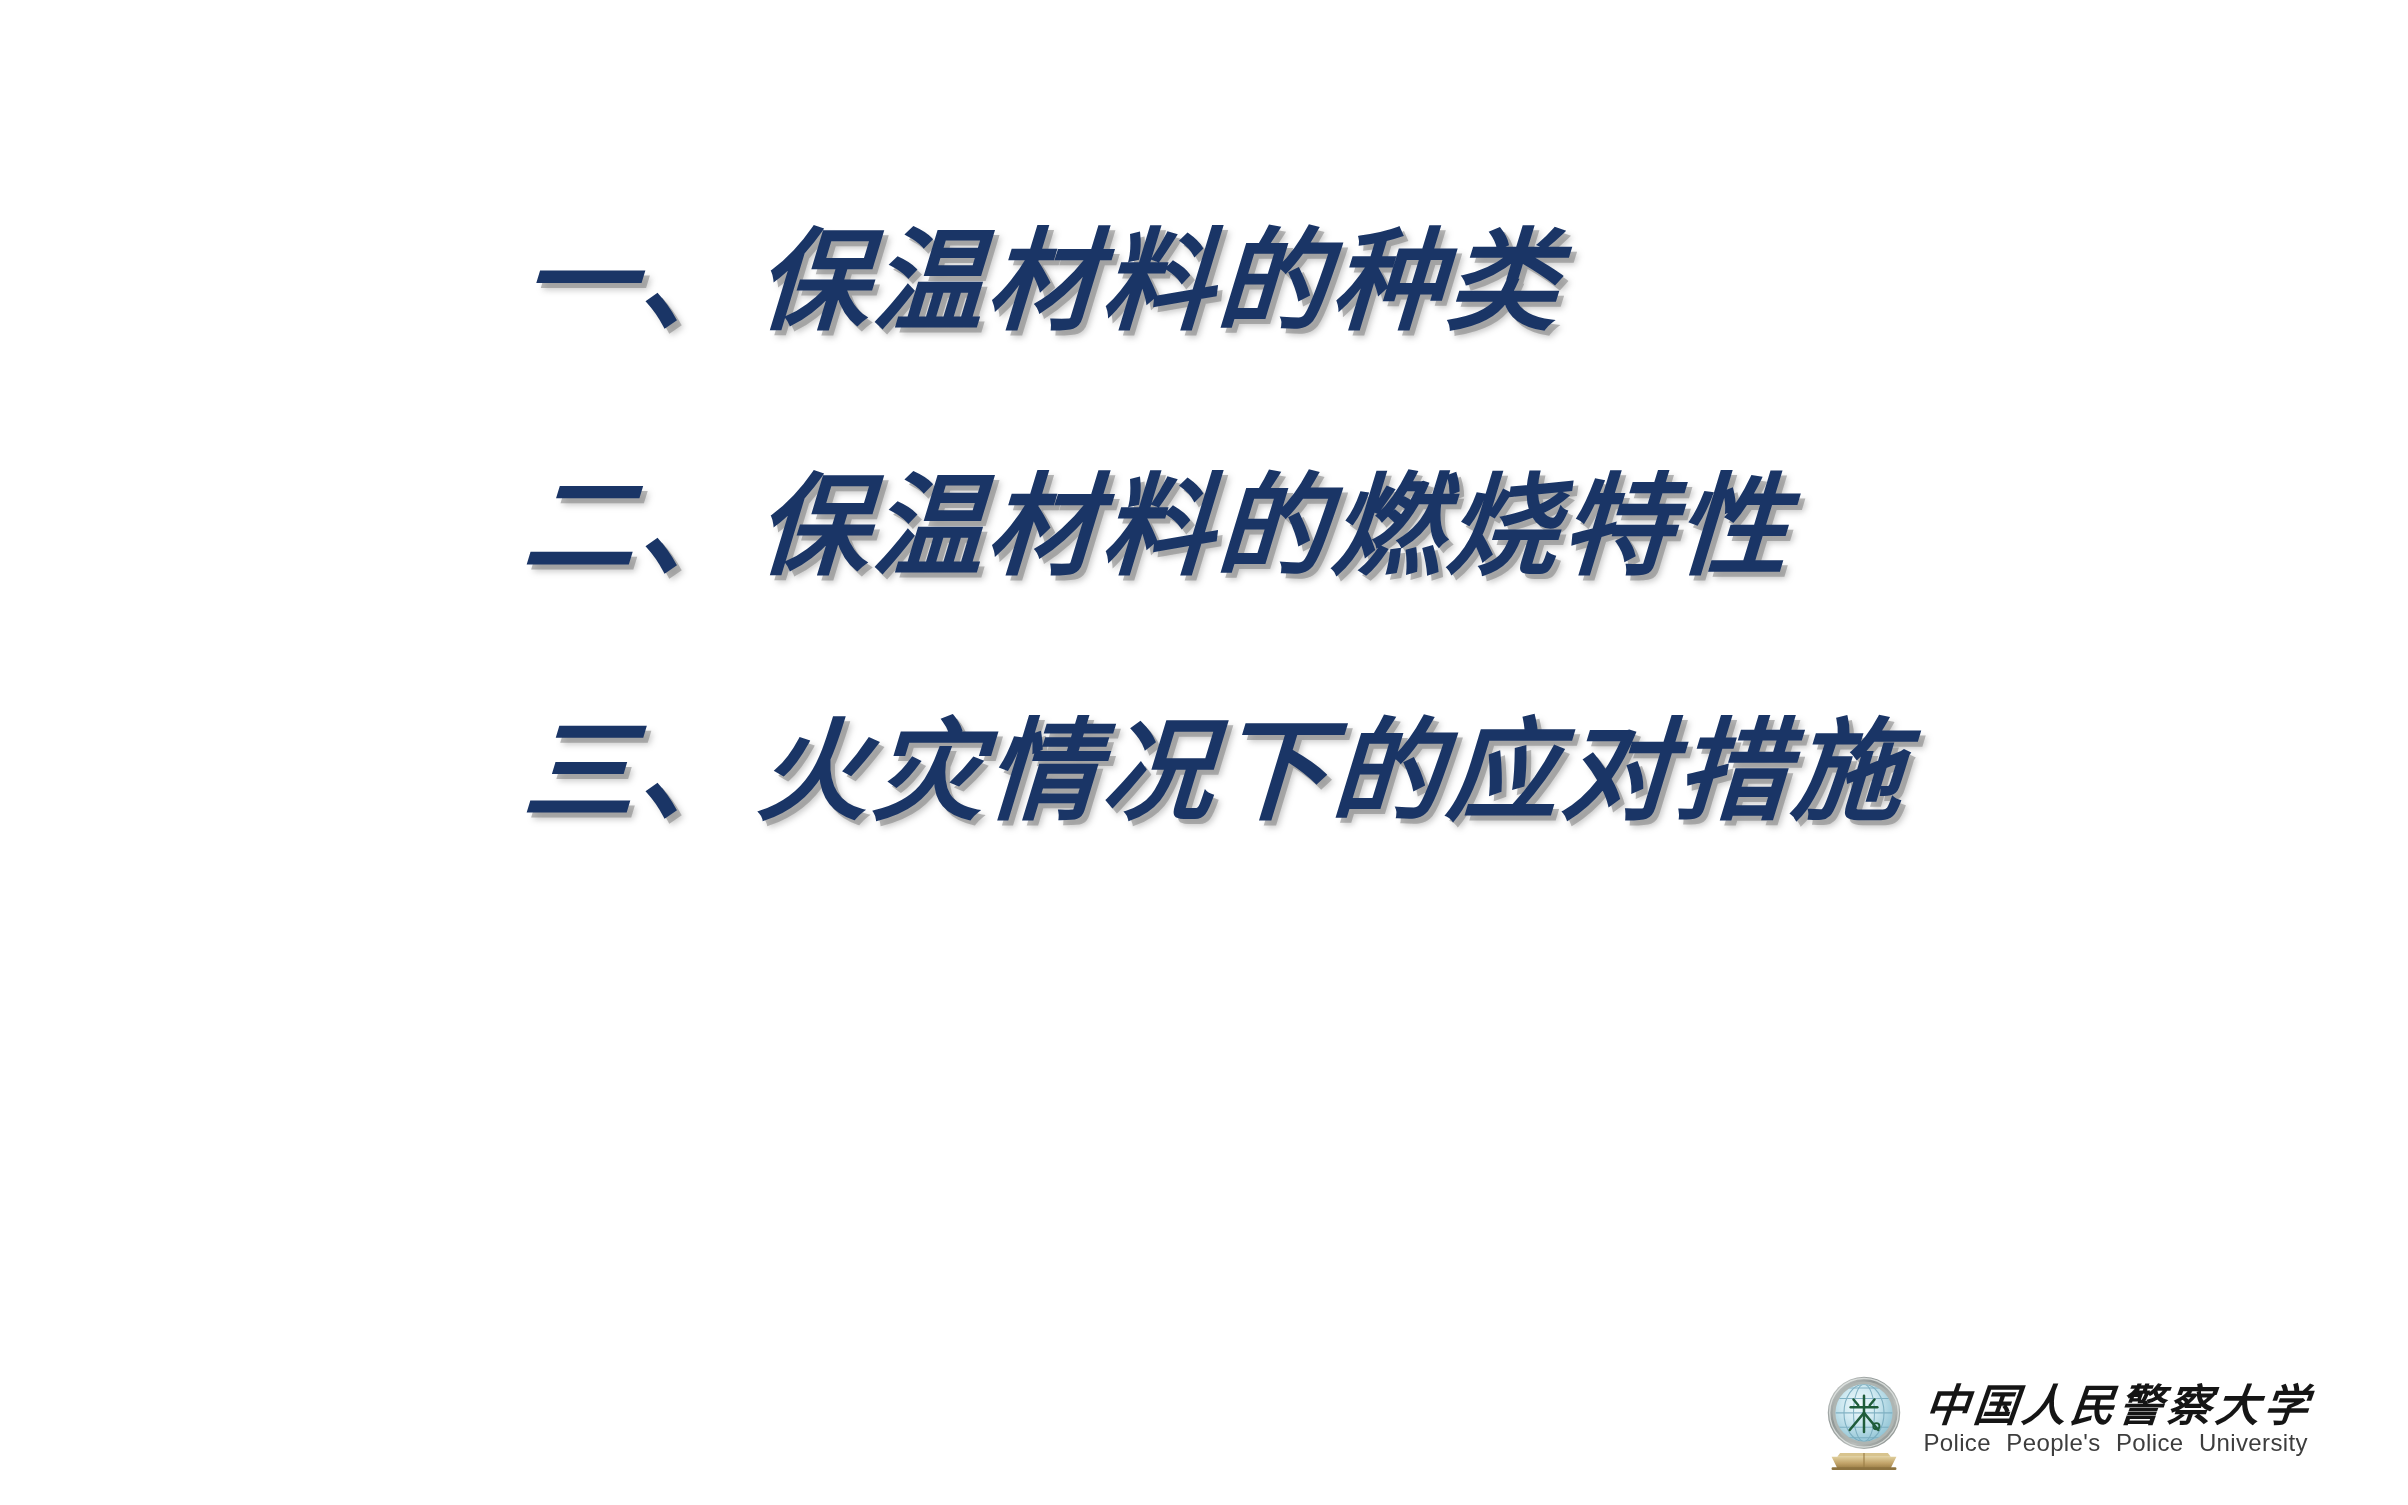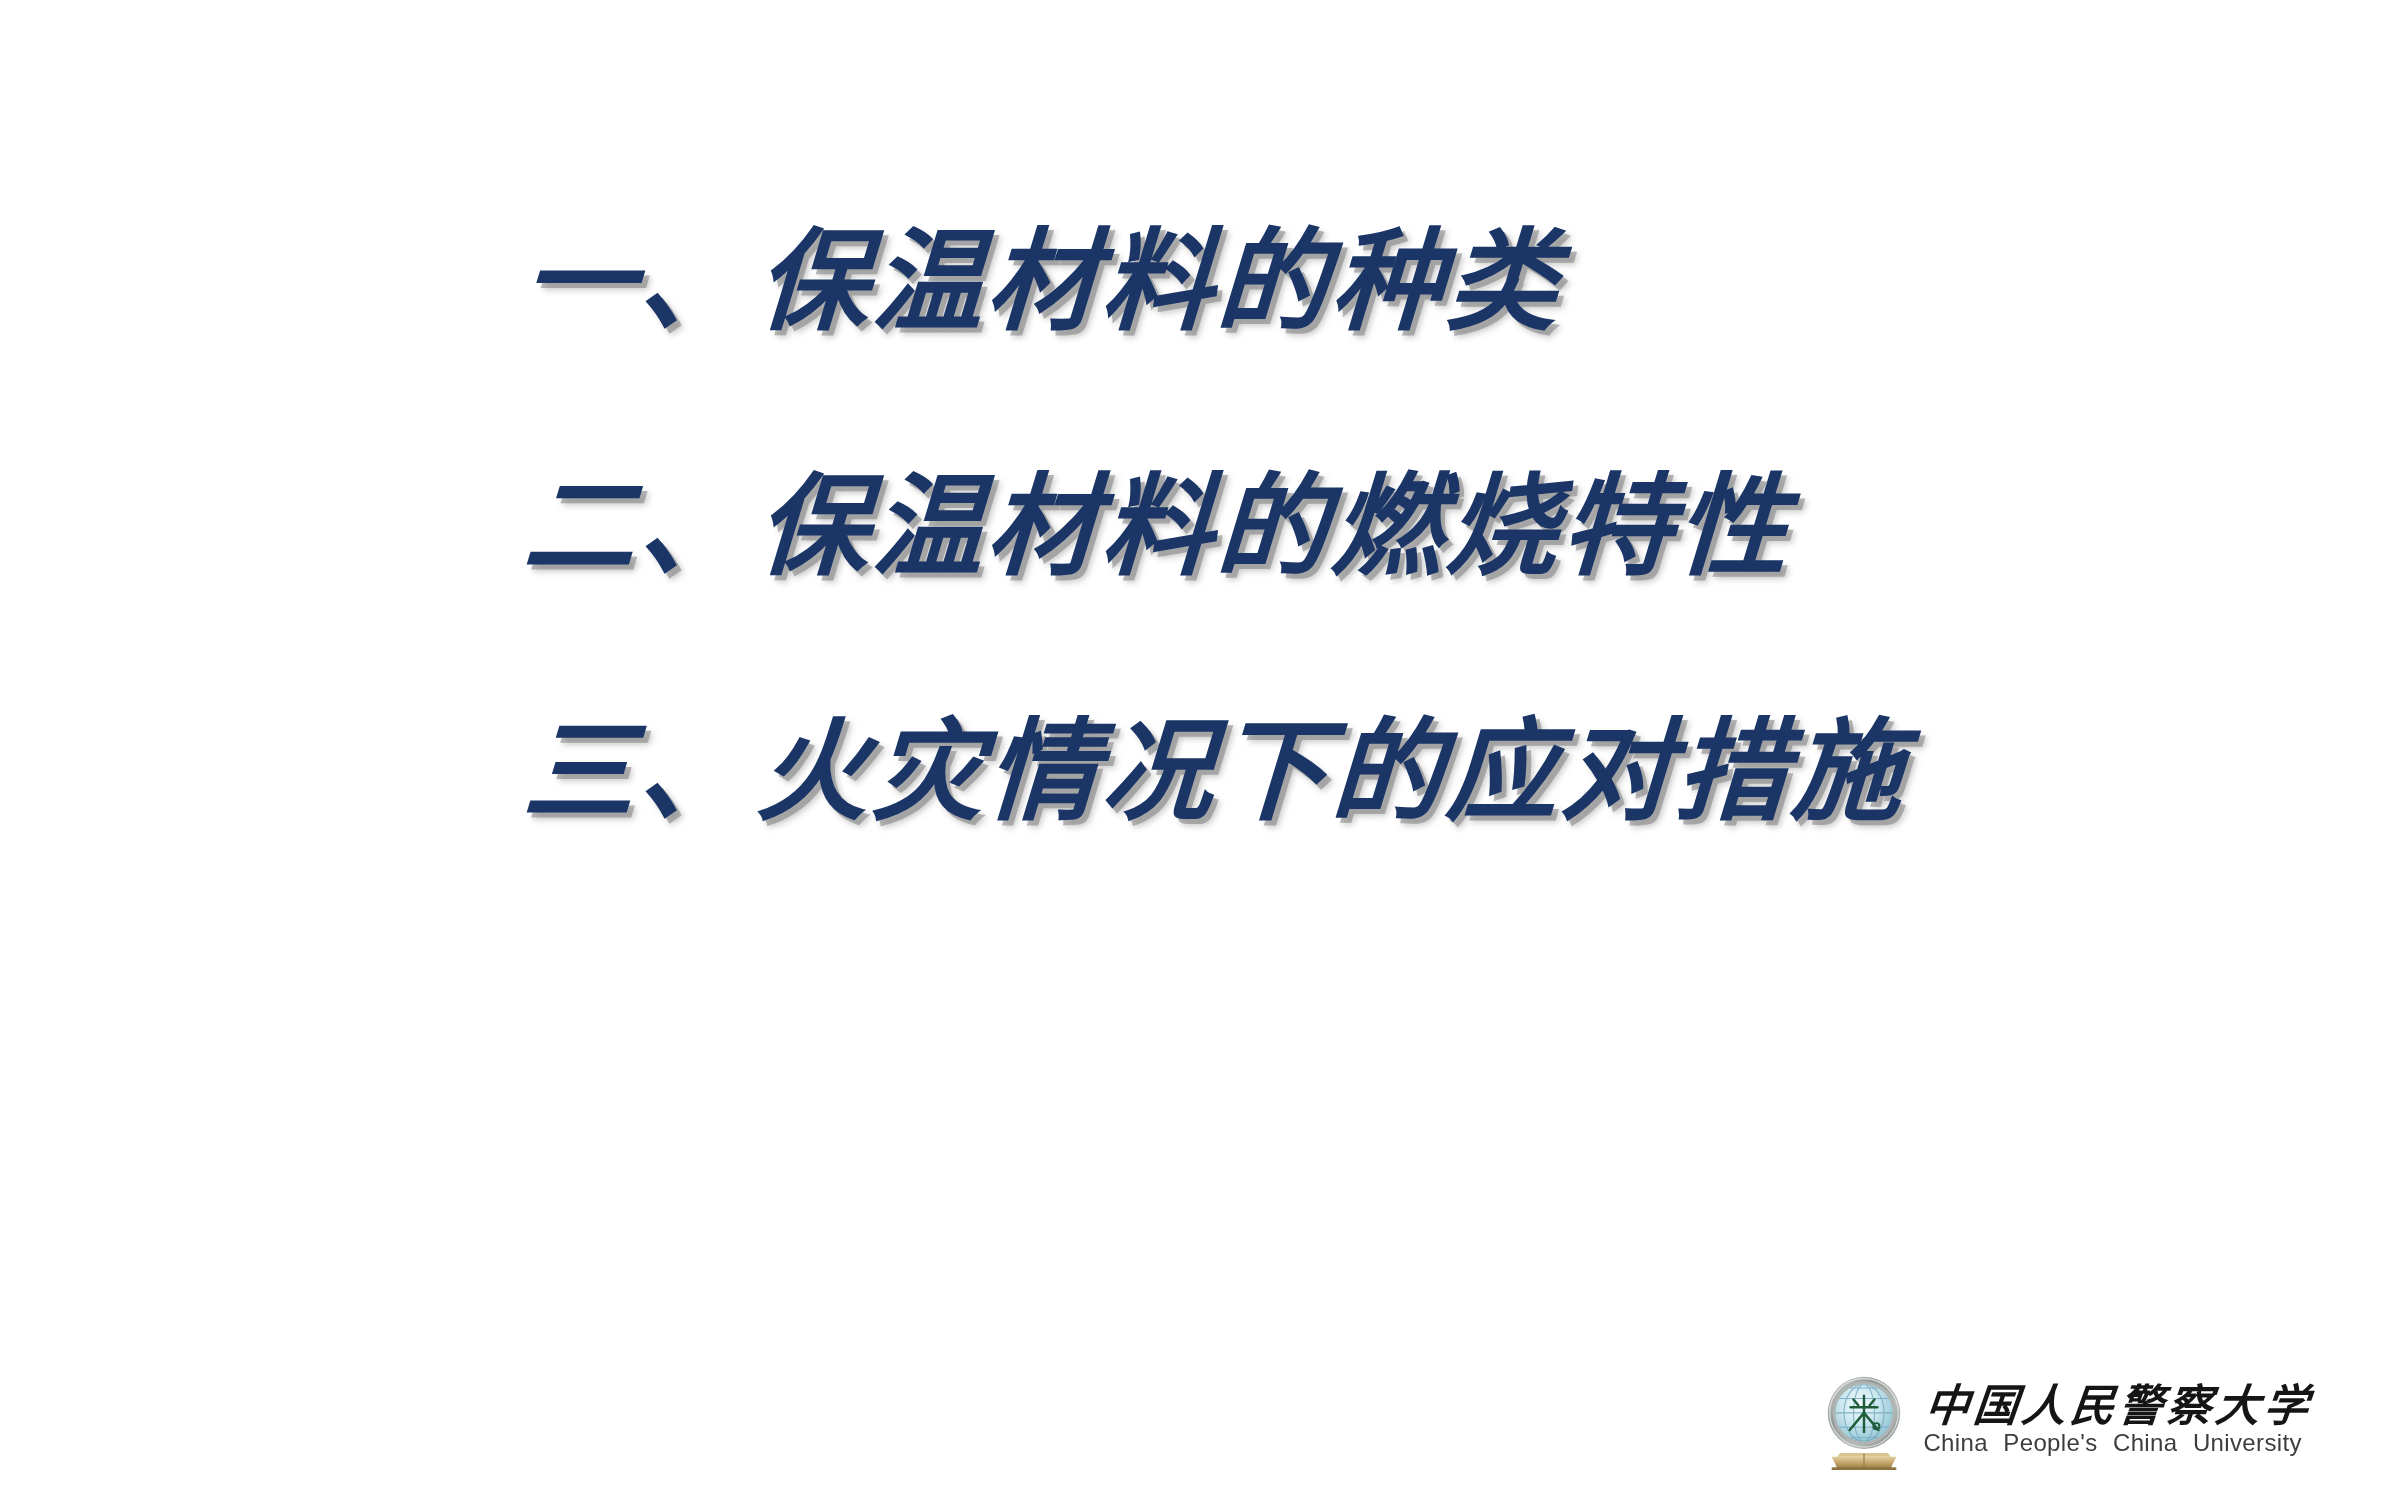--- a/index.html
+++ b/index.html
@@ -188,19 +188,19 @@
 
         <path d="M14 92 L82 92 L76 104 L20 104 Z" fill="url(#baseGrad)"></path>
         <path d="M20 92 L76 92 L73 88 L23 88 Z" fill="#d8c48e"></path>
         <line x1="48" y1="88" x2="48" y2="104" stroke="#9c7f47" stroke-width="1.2"></line>
         <rect x="14" y="103" width="68" height="3" rx="1.2" fill="#8d7340"></rect>
       </svg>
     </div>
 
     <div class="logo-wordmark">
       <div class="logo-cn">中国人民警察大学</div>
-      <div class="logo-en">China People's China University</div>
+      <div class="logo-en">Police People's Police University</div>
     </div>
 
   </div>
 
 </div>
 
 
 </body></html>

